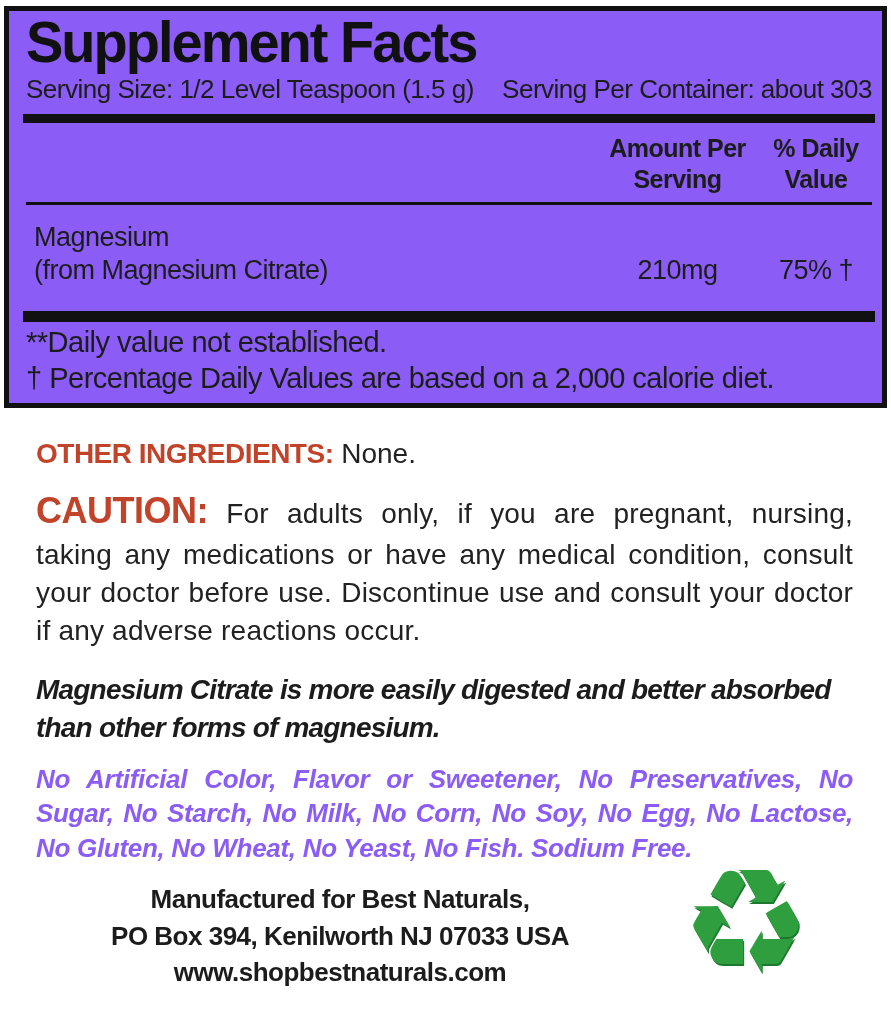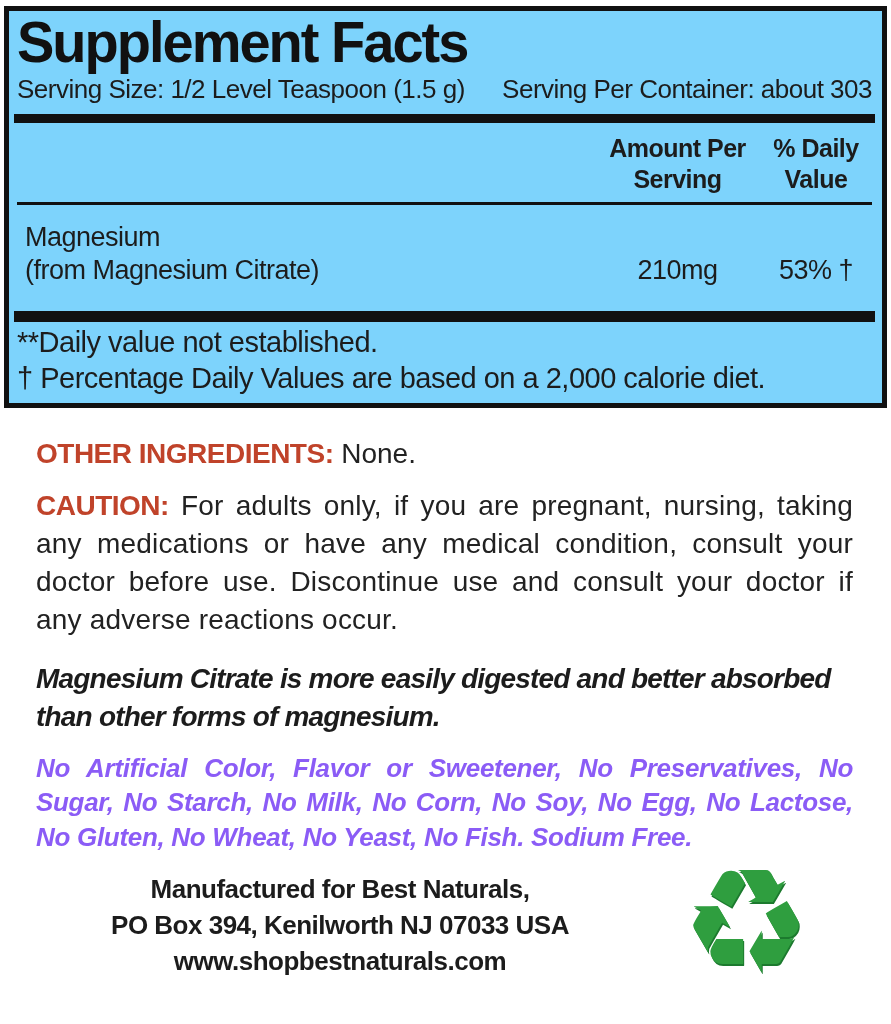--- a/index.html
+++ b/index.html
@@ -9,22 +9,22 @@
     font-family: "Liberation Sans", sans-serif;
     color: #1c1c1c;
     overflow: hidden;
     position: relative;
   }
 
   
   .sf-panel {
     margin: 6px 4px 0 4px;
     border: 5px solid #111;
-    background: #7dd3fc;
-    padding: 2px 10px 4px 8px;
+    background: #8b5cf6;
+    padding: 2px 10px 4px 17px;
   }
   .sf-title {
     font-size: 56px;
     font-weight: 900;
     letter-spacing: -2px;
     line-height: 1.02;
     color: #111;
     transform: scaleY(1.02);
     transform-origin: left top;
   }
@@ -76,21 +76,21 @@
   .other-ingredients .value { color: #222; }
 
   .caution {
     margin-top: 17px;
     font-size: 28px;
     line-height: 1.36;
     text-align: justify;
     color: #222;
     letter-spacing: 0.2px;
   }
-  .caution .label-red { font-size: 28px; }
+  .caution .label-red { font-size: 36px; }
 
   .absorb-note {
     margin-top: 21px;
     font-size: 28px;
     font-style: italic;
     font-weight: bold;
     letter-spacing: -0.8px;
     line-height: 1.35;
     color: #1c1c1c;
   }
@@ -153,21 +153,21 @@
     <span class="col-dv">% Daily
 Value</span>
   </div>
 
   <div class="sf-nutrient-row">
     <span class="nutrient-name">
       <span>Magnesium</span>
       <span class="nutrient-sub">(from Magnesium Citrate)</span>
     </span>
     <span class="col-amount">210mg</span>
-    <span class="col-dv">53% †</span>
+    <span class="col-dv">75% †</span>
   </div>
 
   <div class="sf-bar-thick2"></div>
 
   <div class="sf-footnotes">
     <div>**Daily value not established.</div>
     <div>† Percentage Daily Values are based on a 2,000 calorie diet.</div>
   </div>
 </div>
 

